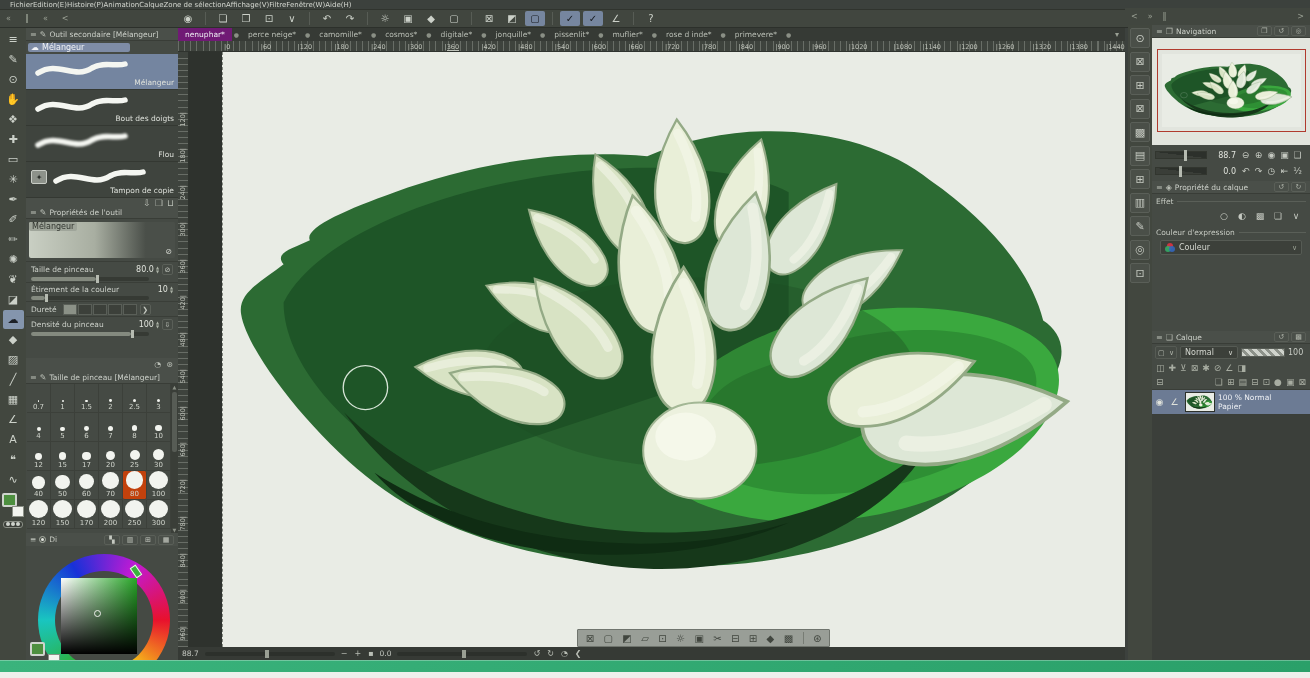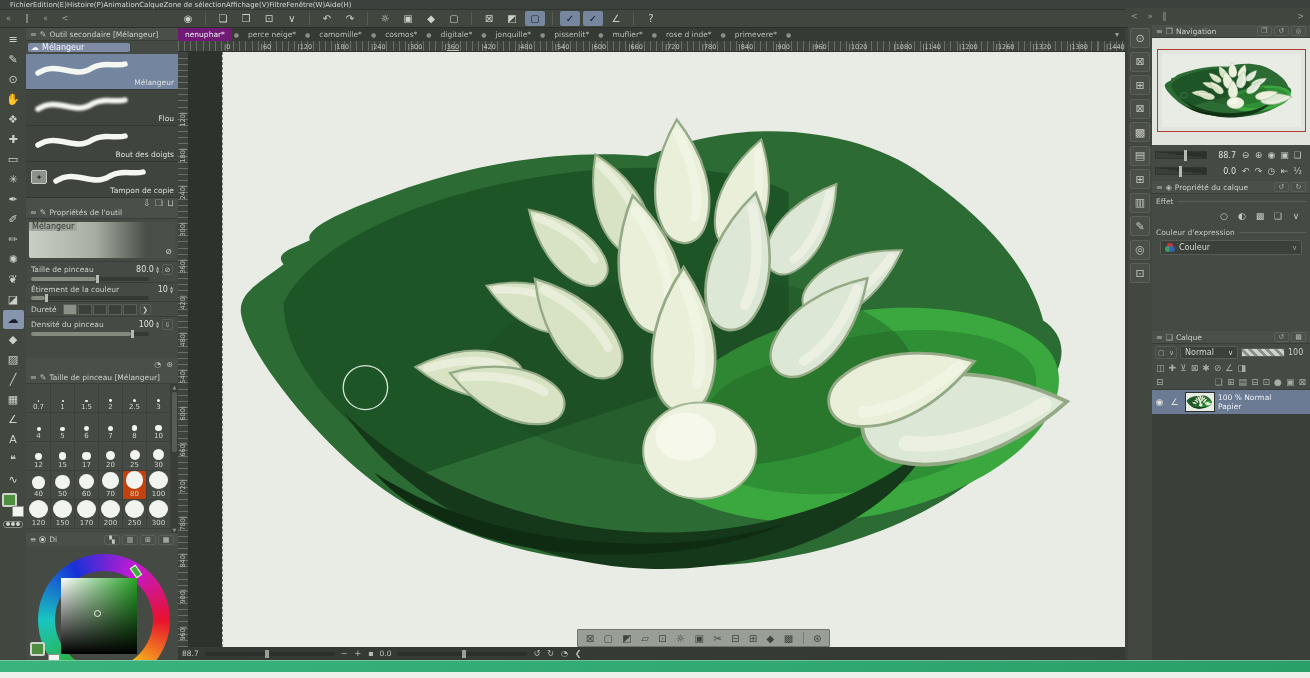--- a/index.html
+++ b/index.html
@@ -242,30 +242,30 @@
           </div>
         </div>
       <div>
           <div class="brush-row sel">
             <svg width="100" height="24">
               <path d="M8,15 C28,2 44,22 62,10 C74,3 86,9 95,6" stroke="#f4f6f1" stroke-width="5.5" fill="none" stroke-linecap="round"></path>
             </svg>
             <span class="lbl">Mélangeur</span>
           </div>
           <div class="brush-row">
+            <svg width="100" height="24">
+              <path d="M8,15 C28,2 44,22 62,10 C74,3 86,9 95,6" stroke="#f4f6f1" stroke-width="5.5" fill="none" stroke-linecap="round"></path>
+            </svg>
+            <span class="lbl">Bout des doigts</span>
+          </div>
+          <div class="brush-row">
             <svg width="100" height="24" style="filter: blur(1.3px);">
               <path d="M8,15 C28,2 44,22 62,10 C74,3 86,9 95,6" stroke="#f4f6f1" stroke-width="5.5" fill="none" stroke-linecap="round"></path>
             </svg>
             <span class="lbl">Flou</span>
-          </div>
-          <div class="brush-row">
-            <svg width="100" height="24">
-              <path d="M8,15 C28,2 44,22 62,10 C74,3 86,9 95,6" stroke="#f4f6f1" stroke-width="5.5" fill="none" stroke-linecap="round"></path>
-            </svg>
-            <span class="lbl">Bout des doigts</span>
           </div>
           <div class="brush-row">
             <span class="stamp">✦</span>
             <svg width="100" height="24" style="margin-left: 18px;">
               <path d="M8,15 C28,2 44,22 62,10 C74,3 86,9 95,6" stroke="#f4f6f1" stroke-width="5.5" fill="none" stroke-linecap="round"></path>
             </svg>
             <span class="lbl">Tampon de copie</span>
           </div>
         </div>
       <div class="subtool-foot">

